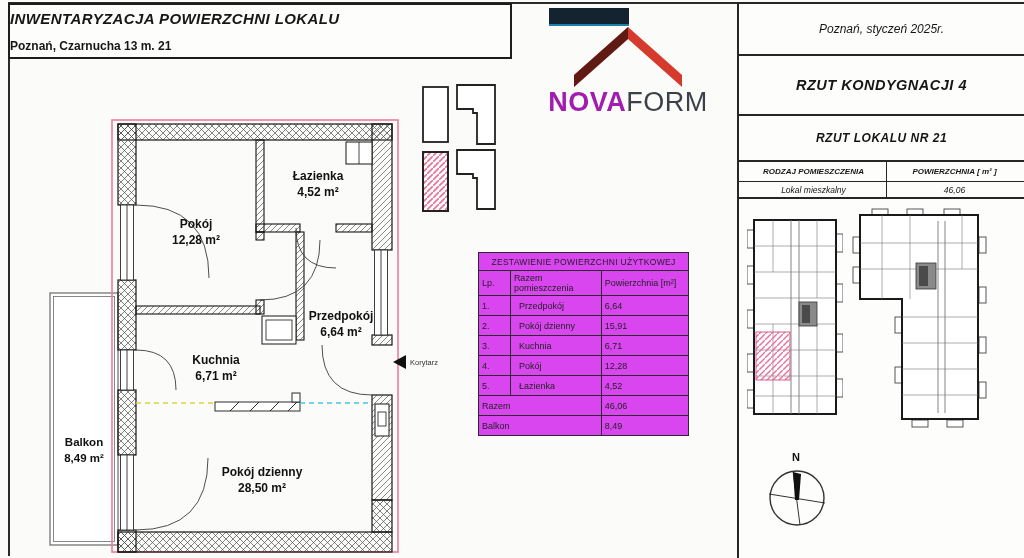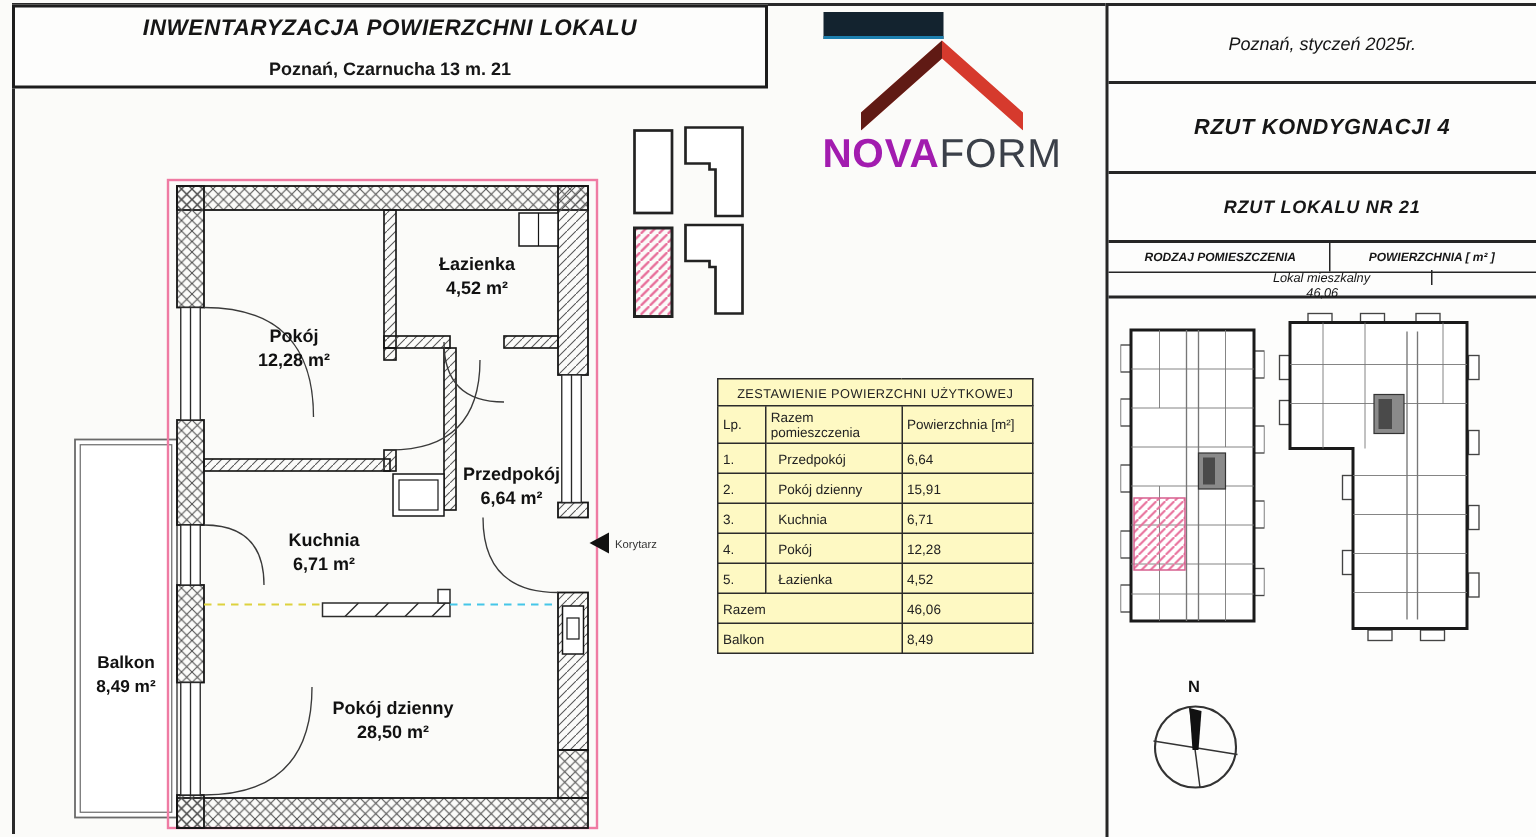--- a/index.html
+++ b/index.html
@@ -4,42 +4,42 @@
 <style>
   html,body{margin:0;padding:0;}
   body{width:1024px;height:558px;background:#fbfbf9;position:relative;overflow:hidden;
        font-family:"Liberation Sans",sans-serif;color:#161616;}
   .abs{position:absolute;}
   
   .frame-left{left:8px;top:2px;width:0;height:554px;border-left:2px solid #2a2a2a;}
   .frame-top{left:8px;top:2px;width:1014px;height:0;border-top:2px solid #2a2a2a;}
   
   .title-box{left:8px;top:3px;width:500px;height:52px;border:2px solid #1d1d1d;background:#fdfdfc;
-             display:flex;flex-direction:column;align-items:center;justify-content:center;}
+             display:flex;flex-direction:column;justify-content:center;}
   .title-main{font-size:15px;font-weight:bold;font-style:italic;letter-spacing:.4px;}
   .title-sub{font-size:12px;font-weight:bold;margin-top:12px;}
   
   .logo{left:543px;top:5px;width:170px;height:115px;}
   .logo-bar{position:absolute;left:6px;top:3px;width:80px;height:16px;background:#13232f;
             border-bottom:2px solid #1d7fae;}
   .logo-text{position:absolute;left:0;top:82px;width:170px;text-align:center;font-size:27px;letter-spacing:.5px;}
   .logo-text .nova{color:#a21caf;font-weight:bold;}
   .logo-text .form{color:#3b4049;font-weight:400;}
   
   .panel{left:737px;top:2px;width:285px;height:554px;border:2px solid #262626;background:#fdfdfc;}
   .prow{position:absolute;left:0;width:100%;box-sizing:border-box;display:flex;align-items:center;justify-content:center;}
   .p-date{top:0;height:52px;border-bottom:2px solid #262626;font-size:12px;font-style:italic;}
   .p-floor{top:52px;height:60px;border-bottom:2px solid #262626;font-size:14.5px;font-weight:bold;font-style:italic;letter-spacing:.5px;}
   .p-unit{top:112px;height:46px;border-bottom:2px solid #262626;font-size:12px;font-weight:bold;font-style:italic;letter-spacing:.5px;}
   .p-th{top:158px;height:20px;border-bottom:1.5px solid #262626;font-size:8px;font-weight:bold;font-style:italic;}
-  .p-td{top:178px;height:17px;border-bottom:2px solid #262626;font-size:8.5px;font-style:italic;flex-direction:column;}
+  .p-td{top:178px;height:17px;border-bottom:2px solid #262626;font-size:8.5px;font-style:italic;}
   .p-cell-l{width:146px;border-right:1.5px solid #262626;display:flex;align-items:center;justify-content:center;height:100%;box-sizing:border-box;}
   .p-cell-r{width:135px;display:flex;align-items:center;justify-content:center;height:100%;}
   
-  .atable{left:478px;top:252px;width:211px;border-collapse:collapse;background:#fef9c3;
+  .atable{left:478px;top:252px;width:211px;border-collapse:collapse;background:#d946ef;
           font-size:9px;color:#222;padding-left:48px;}
   .atable td{border:1.2px solid #2b2b2b;padding:2px 3px;height:15px;}
   .atable .tt{text-align:center;font-size:8.5px;letter-spacing:.3px;height:13px;}
   .atable .c{text-align:left;}
   .atable .nm{padding-left:8px;}
   
   .plan-wrap{left:30px;top:112px;width:405px;height:446px;}
   .rlabel{position:absolute;width:110px;text-align:center;font-weight:bold;font-size:12px;line-height:16px;color:#111;}
   .rlabel.small{font-size:11.5px;}
   .kory{position:absolute;display:flex;align-items:center;}

